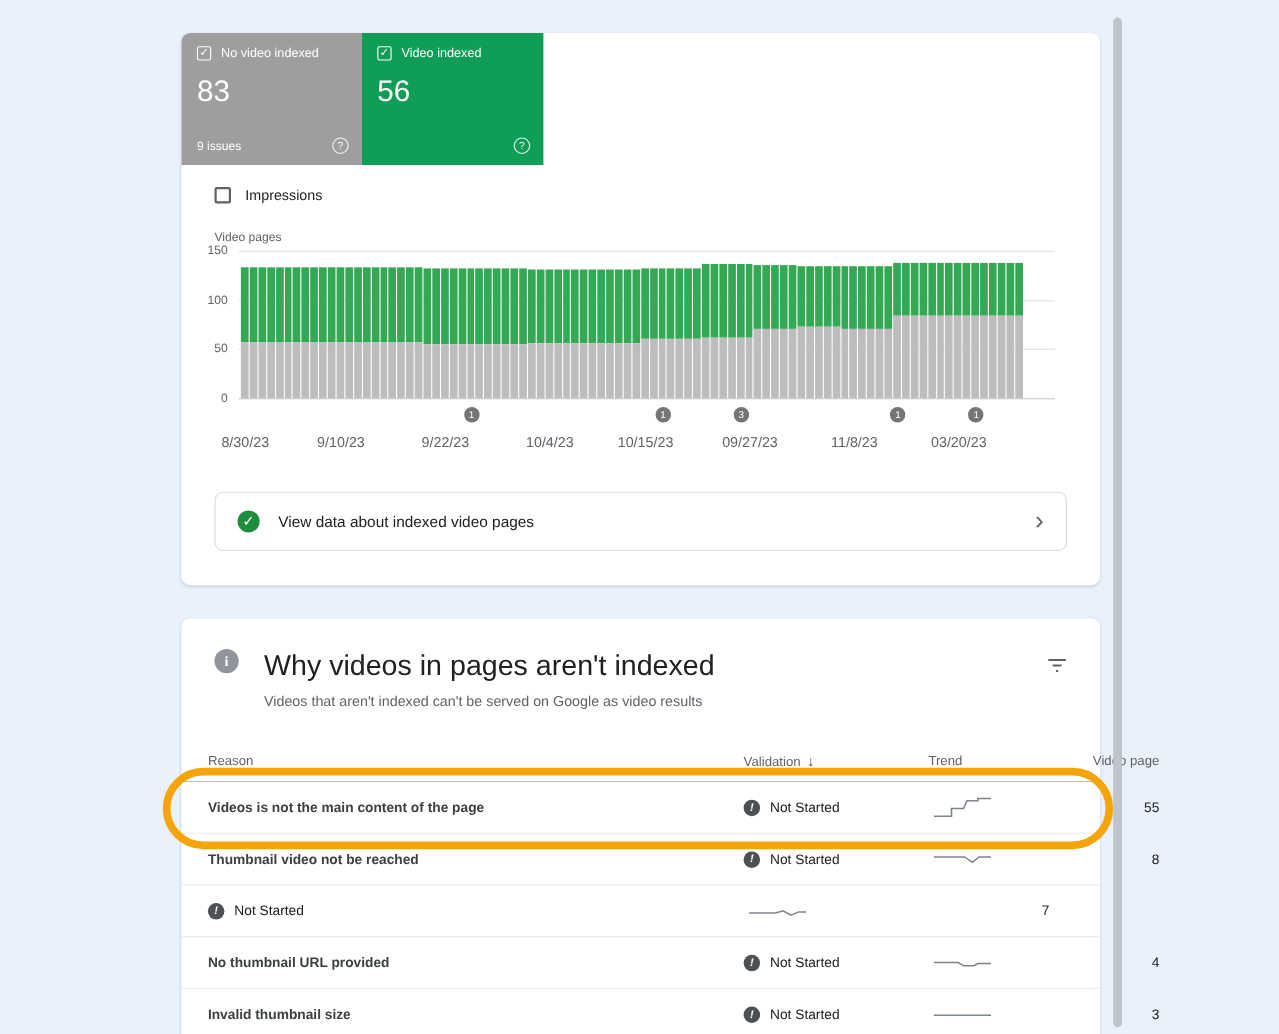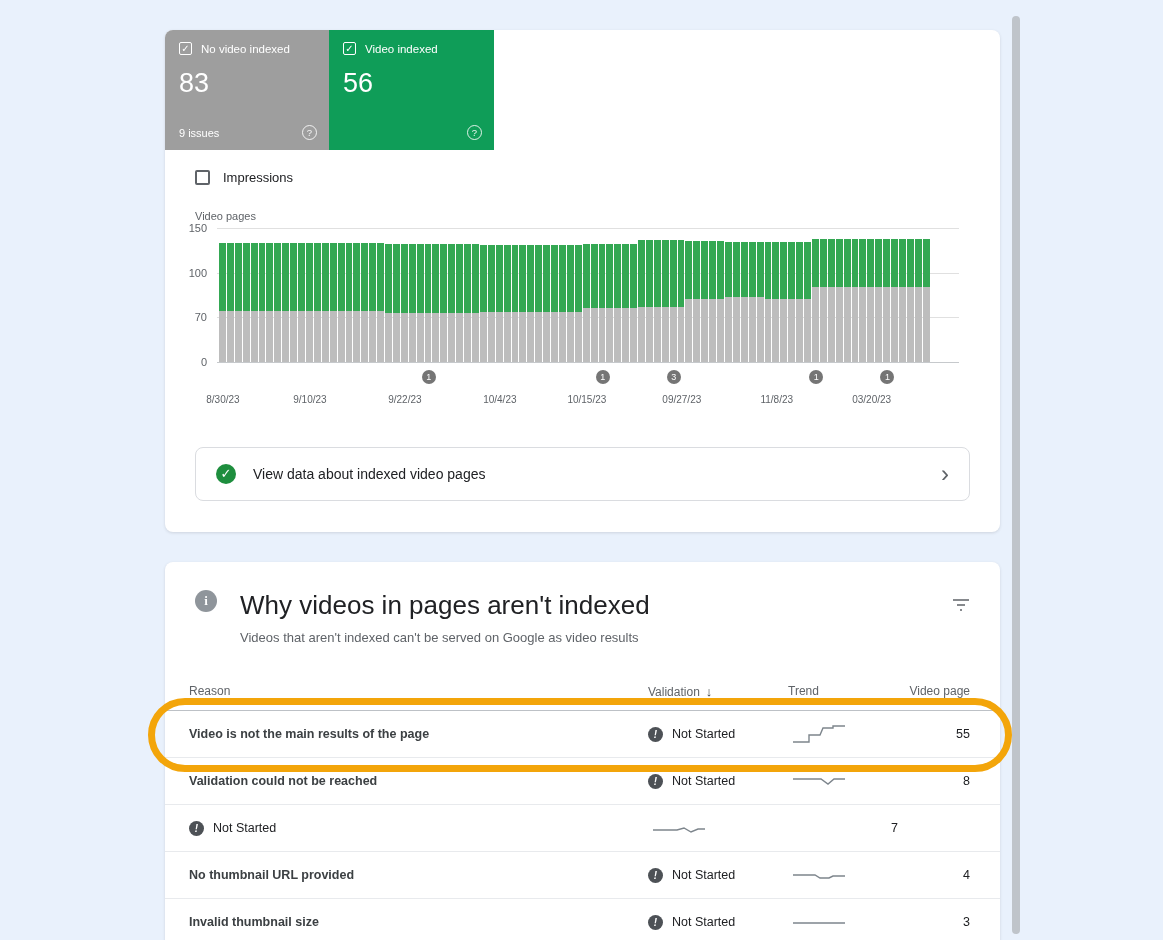--- a/index.html
+++ b/index.html
@@ -38,37 +38,37 @@
   .gridline.axis{background:#c6c9cc;}
   .ytick{position:absolute;right:calc(100% + 10px);font-size:11px;color:var(--text_secondary,#5f6368);transform:translateY(-6px);}
   .bars{position:absolute;left:2px;top:0;bottom:0;width:712px;display:flex;align-items:flex-end;}
   .bar{flex:1;margin-right:1px;display:flex;flex-direction:column;justify-content:flex-end;}
   .bar i{display:block;}
   .seg-top{background:var(--bar_green,#34a853);}
   .seg-bot{background:var(--bar_gray,#bdbdbd);}
   .markers{position:absolute;left:54px;top:340px;width:712px;height:16px;}
   .marker{position:absolute;transform:translateX(-50%);width:14px;height:14px;border-radius:50%;background:#757575;color:#fff;font-size:9px;line-height:14px;text-align:center;cursor:pointer;}
   .xticks{position:absolute;left:54px;top:364px;width:712px;height:16px;}
-  .xtick{position:absolute;transform:translateX(-50%);font-size:10px;color:var(--text_secondary,#5f6368);white-space:nowrap;}
+  .xtick{position:absolute;transform:translateX(-50%);font-size:13px;color:var(--text_secondary,#5f6368);white-space:nowrap;}
 
   
   .viewdata{position:absolute;left:30px;top:417px;width:775px;height:54px;border:1px solid var(--border,#dadce0);border-radius:8px;display:flex;align-items:center;padding:0 20px;gap:17px;cursor:pointer;background:#fff;}
   .checkcircle{width:20px;height:20px;border-radius:50%;background:var(--success_green,#1e8e3e);color:#fff;font-size:13px;line-height:20px;text-align:center;flex:0 0 auto;}
   .viewdata-label{font-size:14px;}
   .chev{margin-left:auto;font-size:24px;color:var(--text_secondary,#5f6368);line-height:0.9;}
 
   
   .panel-head{position:absolute;left:30px;top:28px;right:30px;display:flex;align-items:flex-start;}
   .info-icon{width:22px;height:22px;border-radius:50%;background:#8f959b;color:#fff;font-size:13px;font-weight:bold;line-height:22px;text-align:center;margin-right:23px;flex:0 0 auto;font-family:"Liberation Serif",serif;}
   .panel-title{font-size:26px;font-weight:400;}
   .panel-sub{font-size:13px;color:var(--text_secondary,#5f6368);margin-top:9px;}
   .filter-btn{margin-left:auto;cursor:pointer;padding-top:8px;}
 
   .table{position:absolute;left:0;right:0;top:110px;}
-  .thead,.trow{display:grid;grid-template-columns:459px 140px 110px 72px;align-items:center;padding:0 30px 0 24px;}
+  .thead,.trow{display:grid;grid-template-columns:459px 140px 110px 72px;align-items:center;padding:0 30px 0 24px;gap:28px;}
   .thead{height:39px;border-bottom:1px solid #bdc1c6;font-size:12px;color:var(--text_secondary,#5f6368);}
   .trow{height:47px;border-bottom:1px solid #e8eaed;font-size:12.5px;cursor:pointer;}
   .c-reason{font-weight:bold;color:#3c4043;}
   .c-val{display:flex;align-items:center;gap:9px;}
   .excl{width:15px;height:15px;border-radius:50%;background:#4d5156;color:#fff;font-size:10px;font-weight:bold;line-height:15px;text-align:center;flex:0 0 auto;}
   .c-trend svg{display:block;}
   .c-trend path{fill:none;stroke:#7d858c;stroke-width:1.4;}
   .c-pages,.th-pages{text-align:right;}
   .sort-arrow{margin-left:6px;color:#3c4043;font-size:13px;}
 
@@ -117,21 +117,21 @@
 
     <div class="ylabel">Video pages</div>
 
     <div class="plot">
       <div id="chart-grid">
           <div class="gridline" style="top:0px"></div>
           <span class="ytick" style="top:0px">150</span>
           <div class="gridline" style="top:44.66666666666667px"></div>
           <span class="ytick" style="top:44.66666666666667px">100</span>
           <div class="gridline" style="top:89.33333333333334px"></div>
-          <span class="ytick" style="top:89.33333333333334px">70</span>
+          <span class="ytick" style="top:89.33333333333334px">50</span>
           <div class="gridline axis" style="top:134px"></div>
           <span class="ytick" style="top:134px">0</span>
         </div>
       <div class="bars" id="chart-bars">
           <div class="bar">
             <i class="seg-top" style="height:67.89333333333335px"></i>
             <i class="seg-bot" style="height:50.92px"></i>
           </div>
           <div class="bar">
             <i class="seg-top" style="height:67.89333333333335px"></i>
@@ -534,31 +534,31 @@
       <div class="thead">
         <span>Reason</span>
         <span>
           <span>Validation</span><span class="sort-arrow">↓</span>
         </span>
         <span>Trend</span>
         <span class="th-pages">Video page</span>
       </div>
       <div id="issues-table-body">
           <div class="trow">
-            <span class="c-reason">Video is not the main results of the page</span>
+            <span class="c-reason">Videos is not the main content of the page</span>
             <span class="c-val"><i class="excl">!</i>Not Started</span>
             <span class="c-trend">
               <svg viewBox="0 0 60 28" width="62" height="28">
                 <path d="M4,22 L20,22 L20,15 L31,15 L34,8 L44,8 L44,6 L56,6"></path>
               </svg>
             </span>
             <span class="c-pages">55</span>
           </div>
           <div class="trow">
-            <span class="c-reason">Validation could not be reached</span>
+            <span class="c-reason">Thumbnail video not be reached</span>
             <span class="c-val"><i class="excl">!</i>Not Started</span>
             <span class="c-trend">
               <svg viewBox="0 0 60 28" width="62" height="28">
                 <path d="M4,12 L32,12 L39,17 L45,12 L56,12"></path>
               </svg>
             </span>
             <span class="c-pages">8</span>
           </div>
           <div class="trow">
             <span class="c-val"><i class="excl">!</i>Not Started</span>

